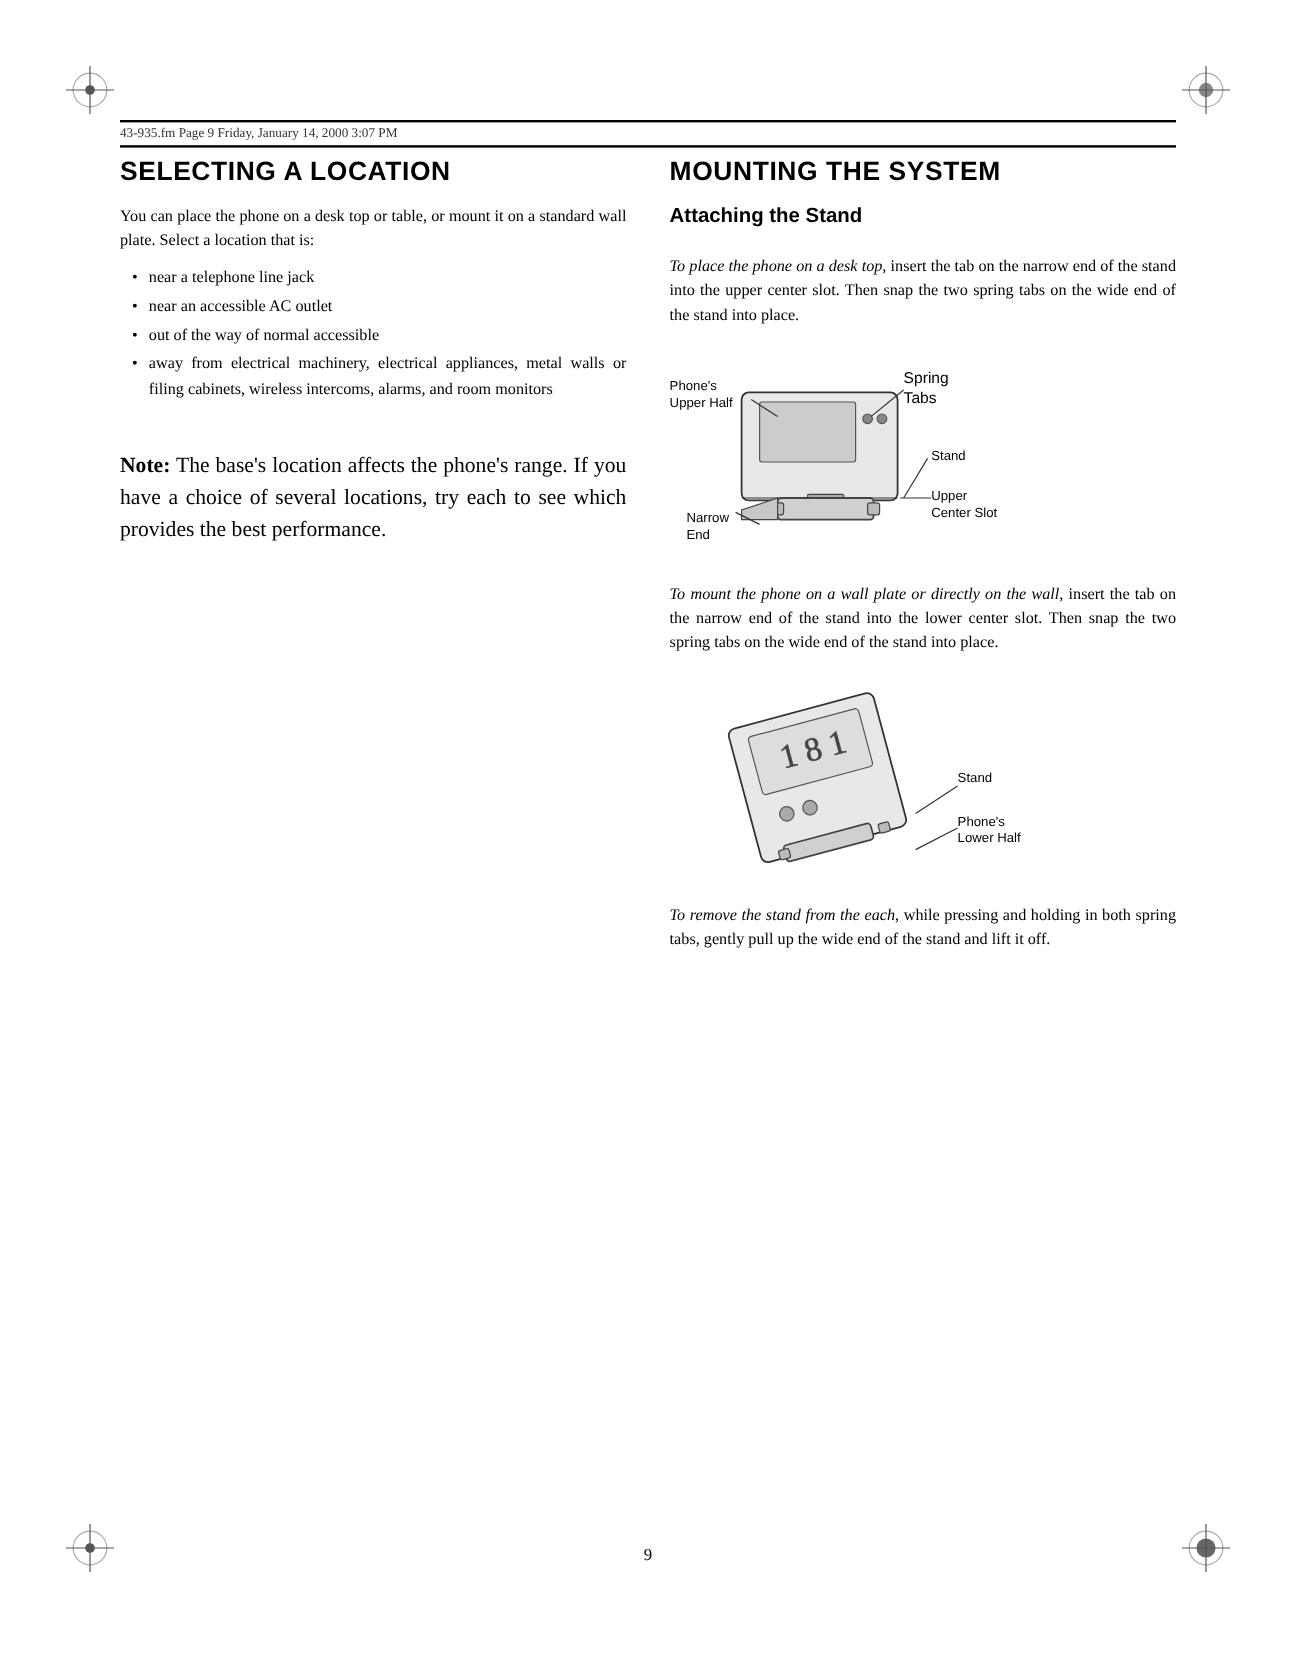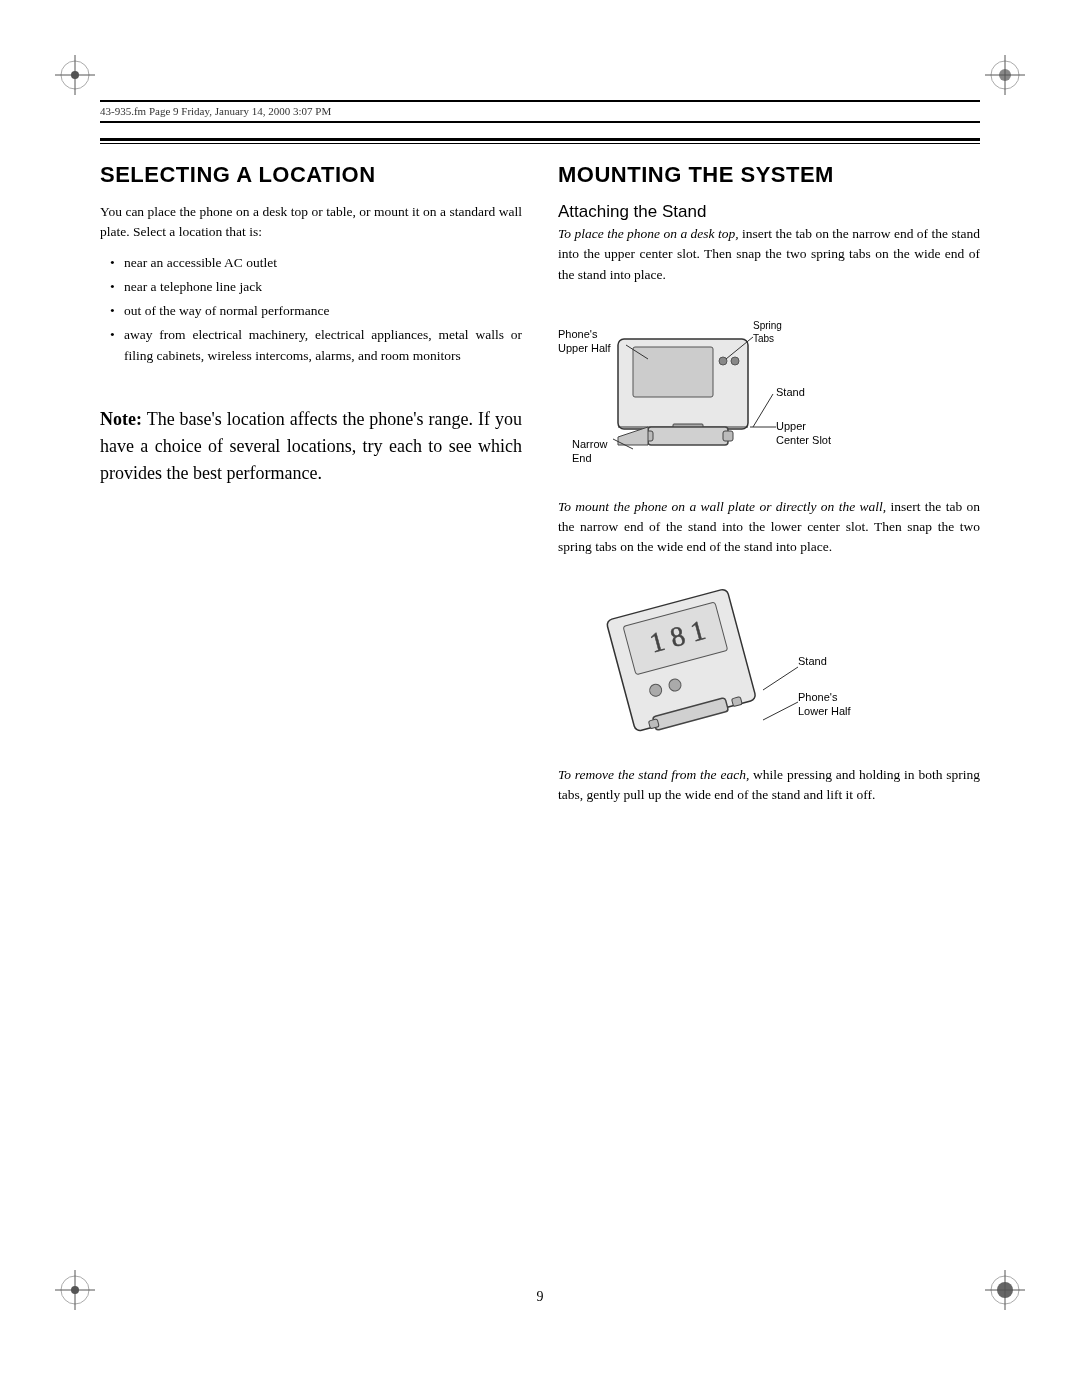--- a/index.html
+++ b/index.html
@@ -51,21 +51,21 @@
     }
 
     
     .content-area {
       position: absolute;
       top: 130px;
       left: 100px;
       right: 100px;
       bottom: 100px;
       display: flex;
-      flex-direction: column;
+      flex-direction: row;
     }
 
     
     .top-rules {
       margin-top: 8px;
       margin-bottom: 18px;
     }
     .top-rules .rule1 {
       border-top: 3px solid #000;
       margin-bottom: 2px;
@@ -131,23 +131,23 @@
       text-align: justify;
       margin-top: 40px;
     }
     .note-bold {
       font-weight: bold;
     }
 
     
     .sub-heading {
       font-size: 17px;
-      font-weight: normal;
+      font-weight: bold;
       font-family: Arial, Helvetica, sans-serif;
-      margin-bottom: 2px;
+      margin-bottom: 22px;
     }
 
     
     .italic { font-style: italic; }
 
     
     .diagram-container {
       position: relative;
       margin: 14px 0;
     }
@@ -218,23 +218,23 @@
     </div>
 
     <div class="two-col">
 
       <div class="col-left">
         <h1 class="section-title">SELECTING A LOCATION</h1>
 
         <p class="body-text">You can place the phone on a desk top or table, or mount it on a standard wall plate. Select a location that is:</p>
 
         <ul class="bullet-list">
+          <li>near a telephone line jack</li>
           <li>near an accessible AC outlet</li>
-          <li>near a telephone line jack</li>
-          <li>out of the way of normal performance</li>
+          <li>out of the way of normal accessible</li>
           <li><span>away from electrical machinery, electrical appliances, metal walls or filing cabinets, wireless intercoms, alarms, and room monitors</span></li>
         </ul>
 
         <p class="note-text">
           <span class="note-bold">Note:</span>
           <span>The base's location affects the phone's range. If you have a choice of several locations, try each to see which provides the best performance.</span>
         </p>
       </div>
 
       <div class="col-right">
@@ -278,21 +278,21 @@
             <line x1="68" y1="46" x2="90" y2="60" stroke="#333" stroke-width="1"></line>
 
             <line x1="195" y1="38" x2="168" y2="60" stroke="#333" stroke-width="1"></line>
 
             <line x1="215" y1="95" x2="195" y2="128" stroke="#333" stroke-width="1"></line>
 
             <line x1="55" y1="140" x2="75" y2="150" stroke="#333" stroke-width="1"></line>
 
             <line x1="218" y1="128" x2="192" y2="128" stroke="#333" stroke-width="1"></line>
           </svg>
-          <div style="position:absolute; left:195px; top:20px; font-size:10px; font-family:Arial,sans-serif; line-height:1.3;">
+          <div style="position:absolute; left:195px; top:20px; font-size:13px; font-family:Arial,sans-serif; line-height:1.3;">
             Spring<br>Tabs
           </div>
           <div style="position:absolute; left:218px; top:86px; font-size:11px; font-family:Arial,sans-serif; line-height:1.3;">
             Stand
           </div>
           <div style="position:absolute; left:14px; top:138px; font-size:11px; font-family:Arial,sans-serif; line-height:1.3;">
             Narrow<br>End
           </div>
           <div style="position:absolute; left:218px; top:120px; font-size:11px; font-family:Arial,sans-serif; line-height:1.3;">
             Upper<br>Center Slot

